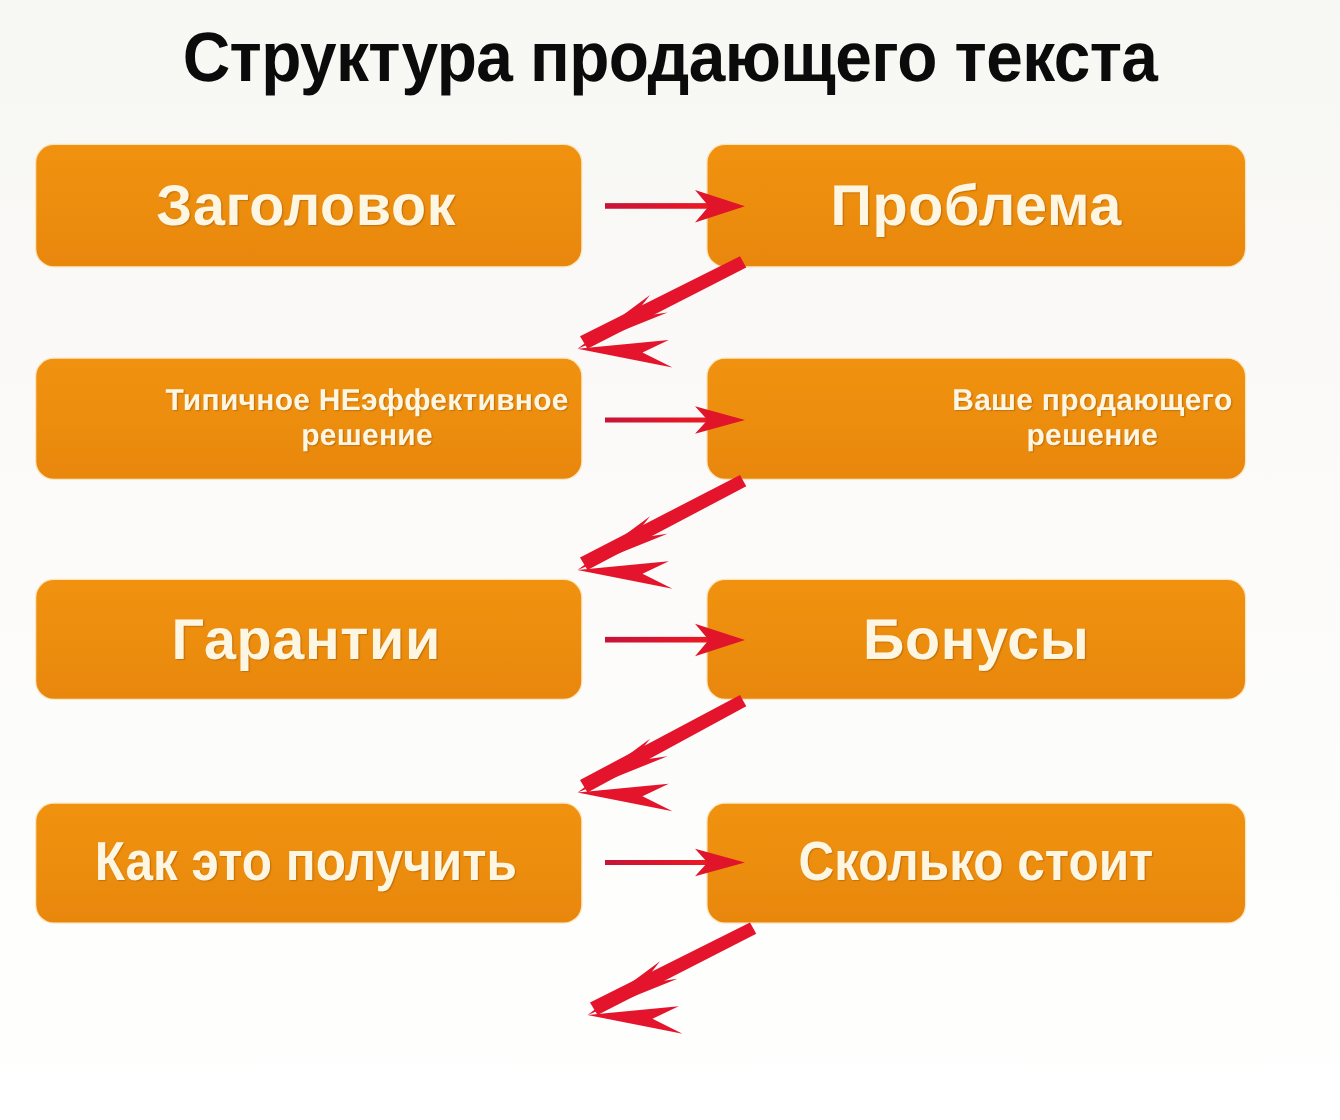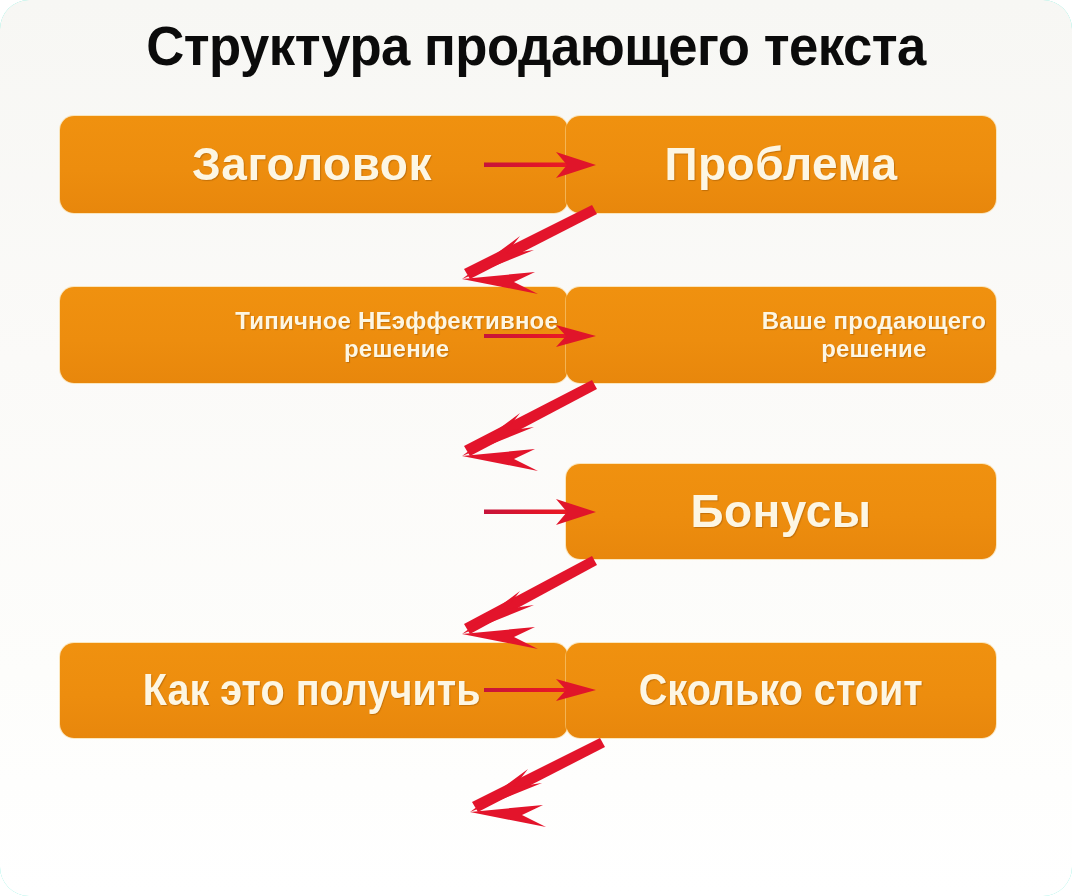--- a/index.html
+++ b/index.html
@@ -7,21 +7,20 @@
     padding: 0;
     background: #ffffff;
   }
   #canvas {
     position: relative;
     width: 1072px;
     height: 896px;
     background: #5eead4;
     overflow: hidden;
     font-family: "Liberation Sans", sans-serif;
-    border-radius: 29px;
   }
   
   #bg-wash {
     position: absolute;
     inset: 0;
     background:
       linear-gradient(to bottom, #f7f7f4 0%, #fbfaf8 40%, #fdfdfb 75%, #ffffff 100%);
     pointer-events: none;
   }
 
@@ -76,21 +75,21 @@
   
   .lbl-cond {
     font-size: 44px;
     font-family: "Liberation Sans Narrow", "Liberation Sans", sans-serif;
     transform: scaleX(0.9);
     letter-spacing: 0px;
     white-space: nowrap;
   }
 
   
-  .col-left  { left: 60px;  width: 508px; padding-left: 6px; }
+  .col-left  { left: 29px;  width: 436px; padding-left: 6px; }
   .col-right { left: 566px; width: 430px; }
 
   
   .row-1 { top: 116px; height: 97px; }
   .row-2 { top: 287px; height: 96px; justify-content: flex-end; }
   .row-3 { top: 464px; height: 95px; }
   .row-4 { top: 643px; height: 95px; }
 
   
   #arrows {
@@ -134,20 +133,23 @@
 
   <div class="box col-left row-2">
     <span class="box-label lbl-sm">Типичное НЕэффективное
 решение</span>
   </div>
   <div class="box col-right row-2">
     <span class="box-label lbl-sm">Ваше продающего
 решение</span>
   </div>
 
+  <div class="box col-left row-3">
+    <span class="box-label lbl-xl">Гарантии</span>
+  </div>
   <div class="box col-right row-3">
     <span class="box-label lbl-xl">Бонусы</span>
   </div>
 
   <div class="box col-left row-4">
     <span class="box-label lbl-cond">Как это получить</span>
   </div>
   <div class="box col-right row-4">
     <span class="box-label lbl-cond">Сколько стоит</span>
   </div>

